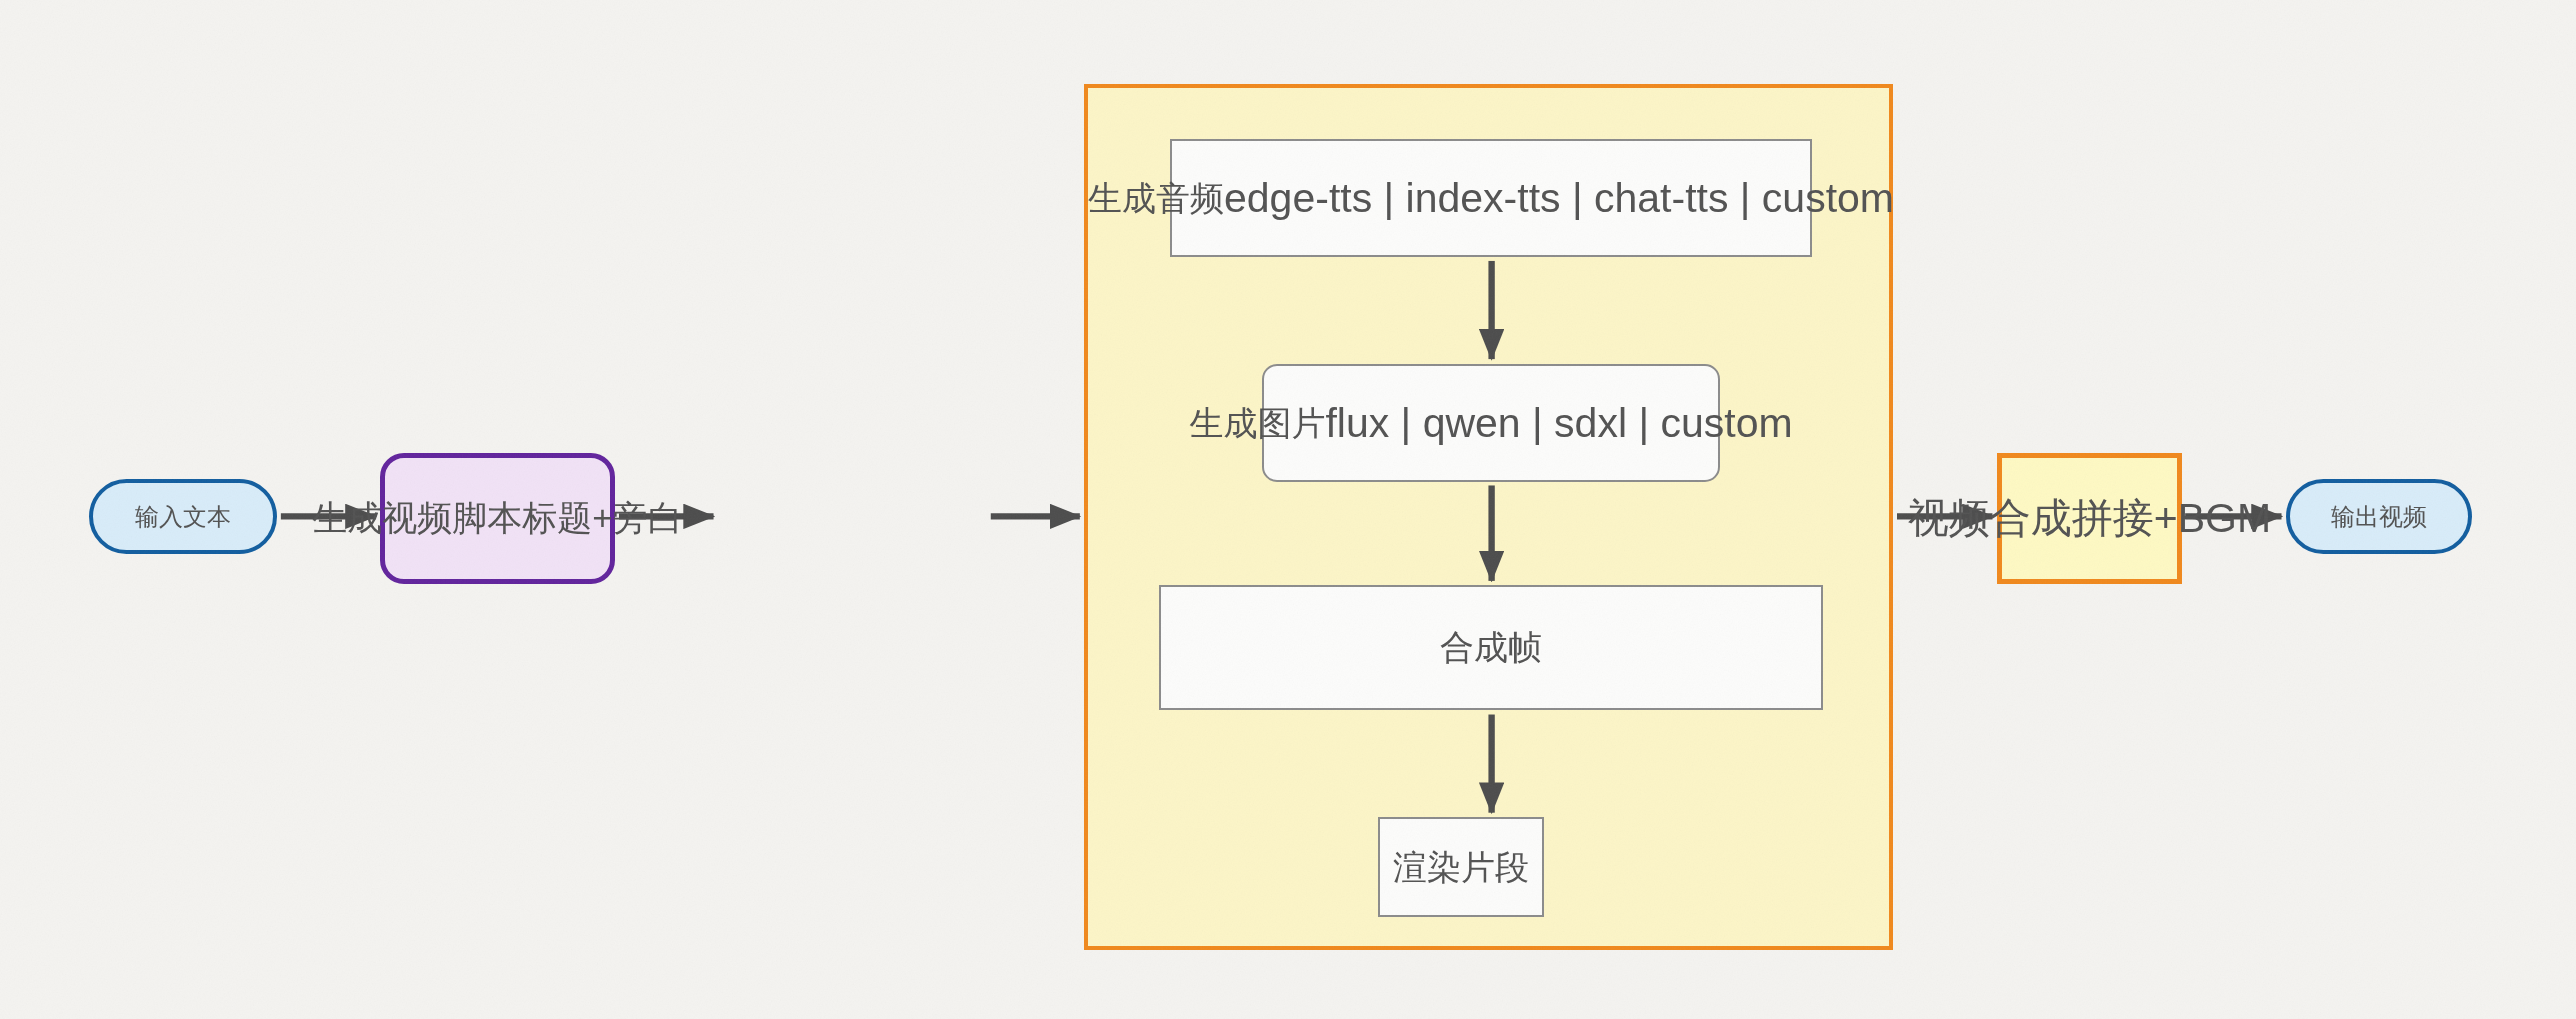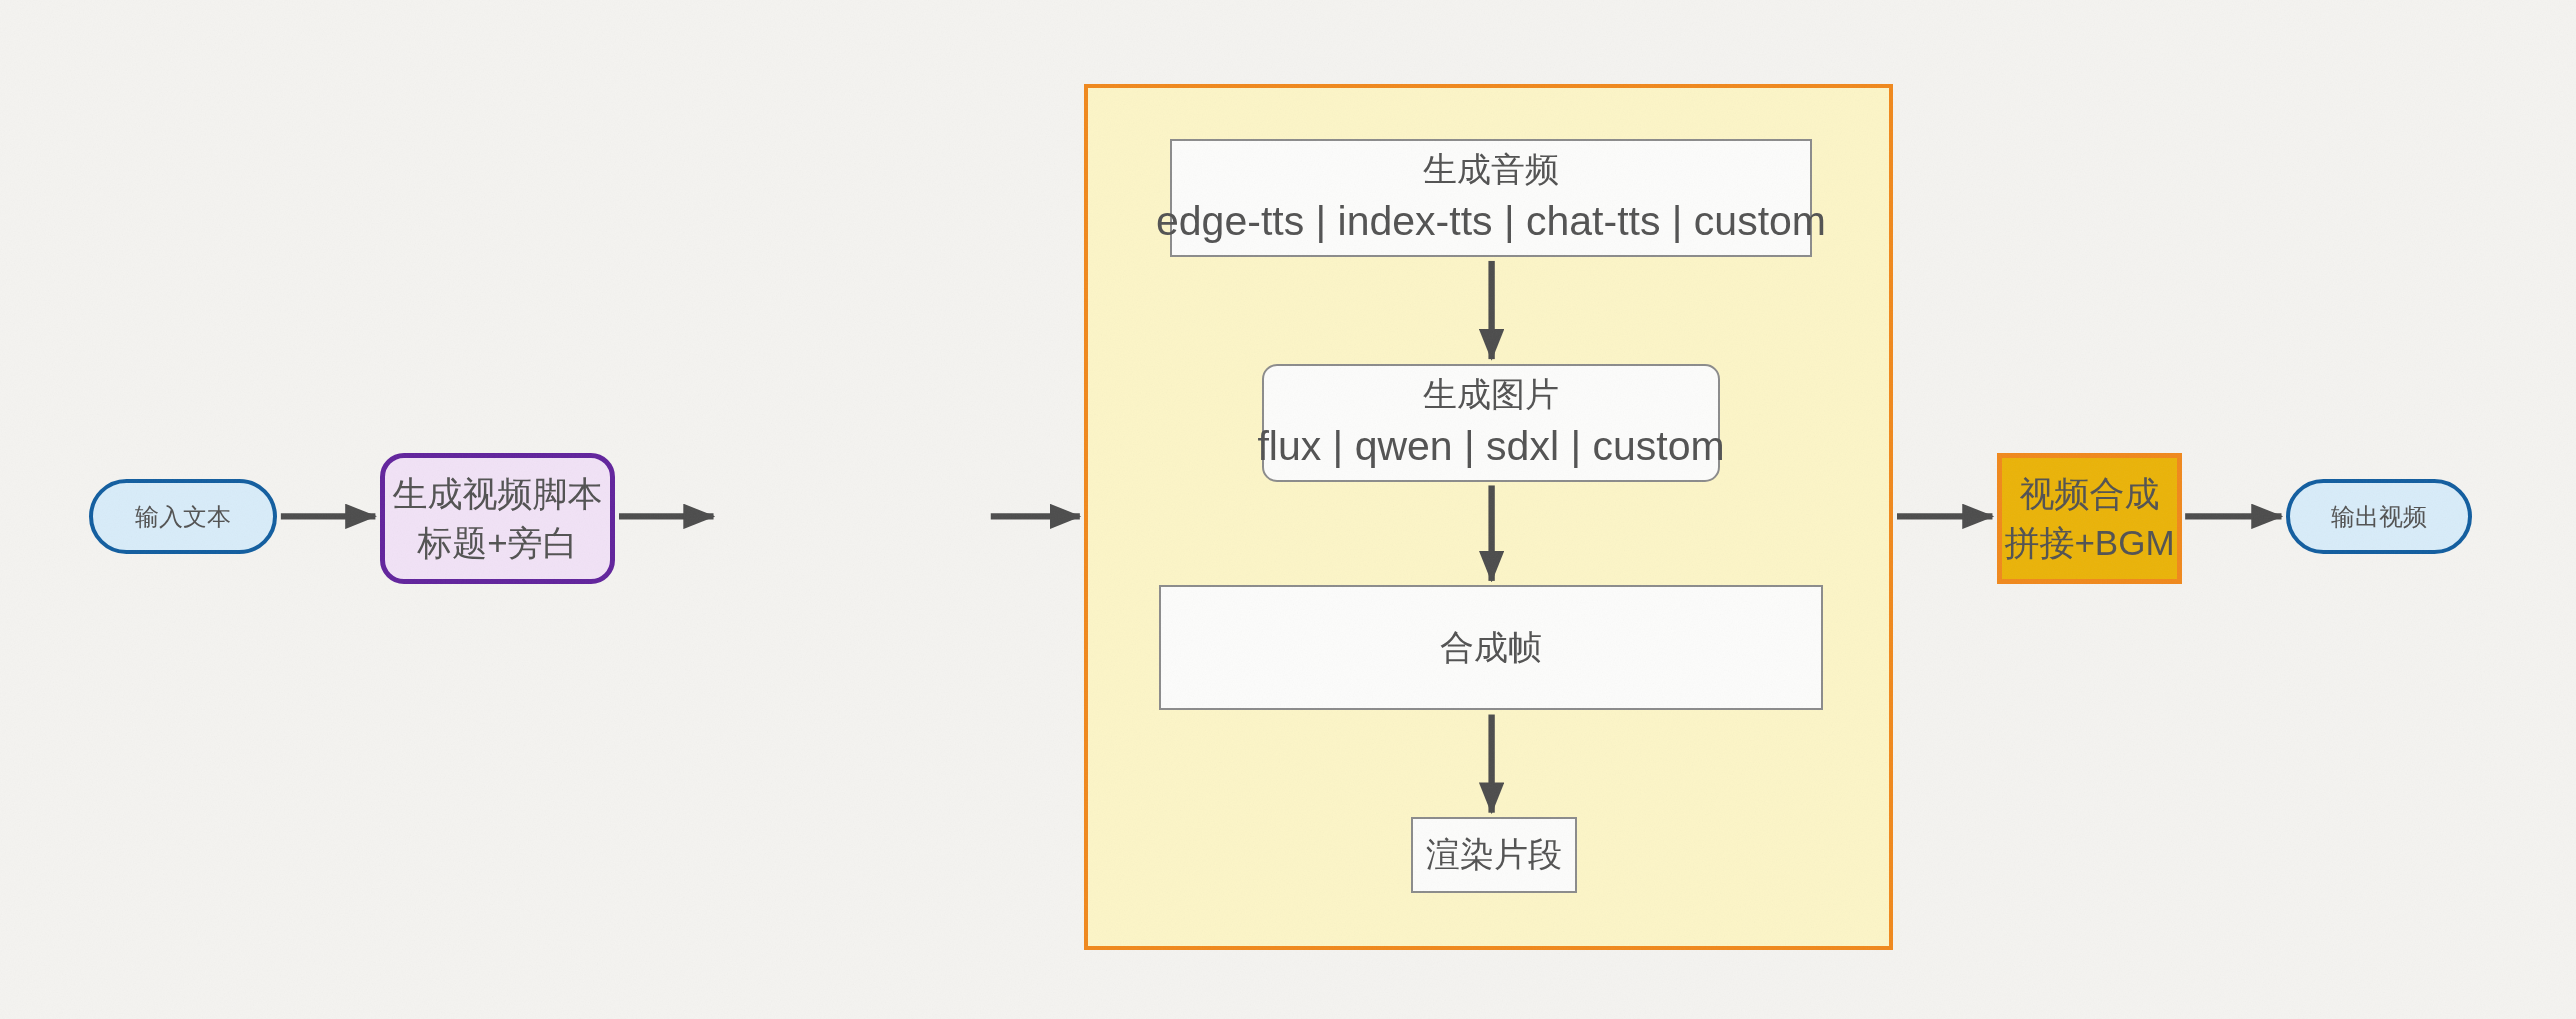--- a/index.html
+++ b/index.html
@@ -21,21 +21,20 @@
     left: 0; top: 0;
     width: 2576px; height: 1020px;
     pointer-events: none;
   }
 
   
   .node {
     position: absolute;
     box-sizing: border-box;
     display: flex;
-    flex-direction: column;
     align-items: center;
     justify-content: center;
     text-align: center;
     line-height: 1.38;
     white-space: nowrap;
   }
 
   .stadium {
     background: #d8ecf9;
     border: 4.5px solid #115d9f;
@@ -50,23 +49,23 @@
   }
 
   .whitebox {
     background: #fcfcfb;
     border: 2.7px solid #8b8b8b;
     font-size: 34px;
   }
   .whitebox .l2 { font-size: 41px; }
 
   .orangebox {
-    background: #eab308;
+    background: #fef9c3;
     border: 5.5px solid #f0881c;
-    font-size: 35px;
+    font-size: 41px;
   }
 
   .group {
     position: absolute;
     box-sizing: border-box;
     background: #fcf5c7;
     border: 4.5px solid #f0881c;
   }
 
   
@@ -79,21 +78,21 @@
   }
 
   
   #n-input    { left:  89px; top: 479px; width: 188px; height:  75px; }
   #n-script   { left: 380px; top: 453px; width: 235px; height: 131px; border-radius: 24px; }
   #n-prompt   { left: 718px; top: 475px; width: 269px; height:  84px; }
   #g-clip     { left:1084px; top:  84px; width: 809px; height: 866px; }
   #n-audio    { left:1170px; top: 139px; width: 642px; height: 118px; }
   #n-image    { left:1262px; top: 364px; width: 458px; height: 118px; border-radius: 15px; }
   #n-frame    { left:1159px; top: 585px; width: 664px; height: 125px; }
-  #n-render   { left:1411px; top: 817px; width: 166px; height:  76px; font-family: Liberation Serif, serif; }
+  #n-render   { left:1378px; top: 817px; width: 166px; height:  100px; }
   #n-compose  { left:1997px; top: 453px; width: 185px; height: 131px; }
   #n-output   { left:2286px; top: 479px; width: 186px; height:  75px; }
 </style>
 </head>
 <body>
 
 <div class="canvas">
 
   <div class="group" id="g-clip"></div>
 

